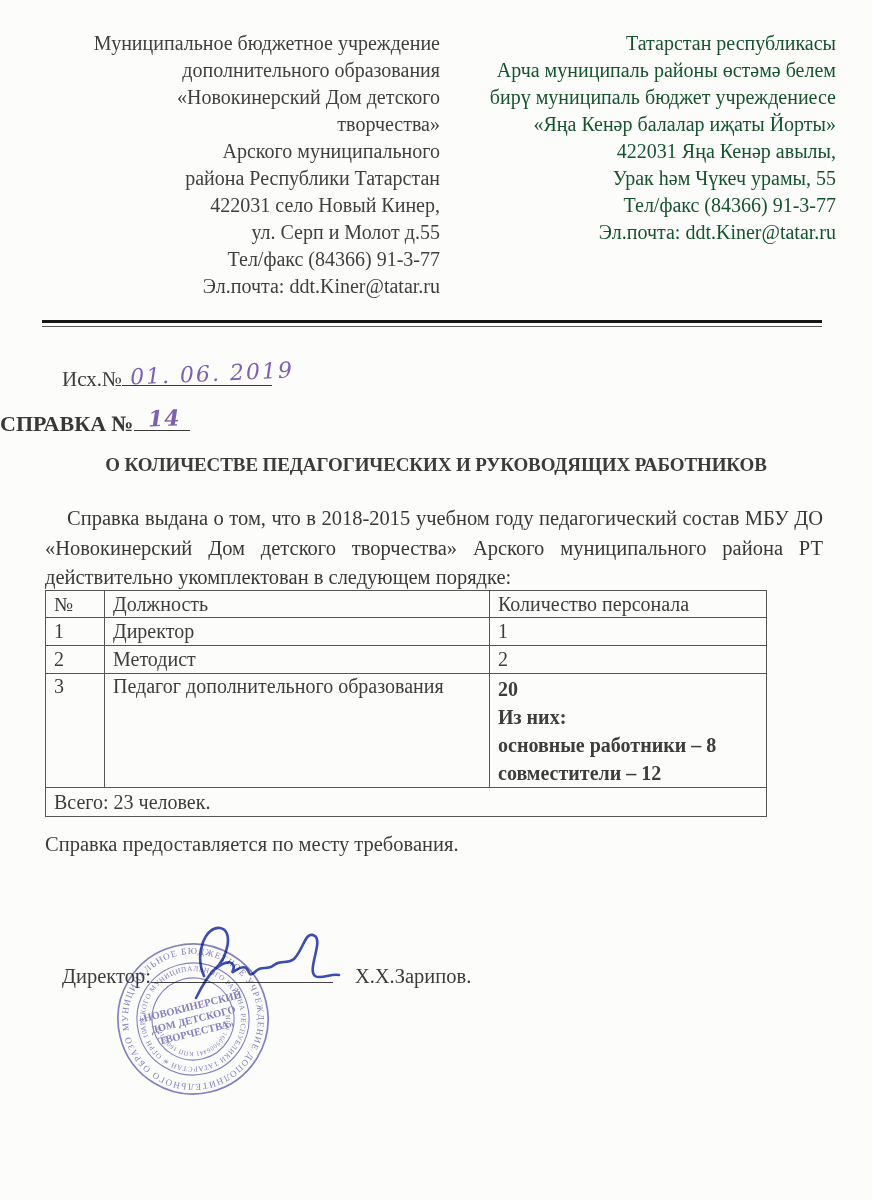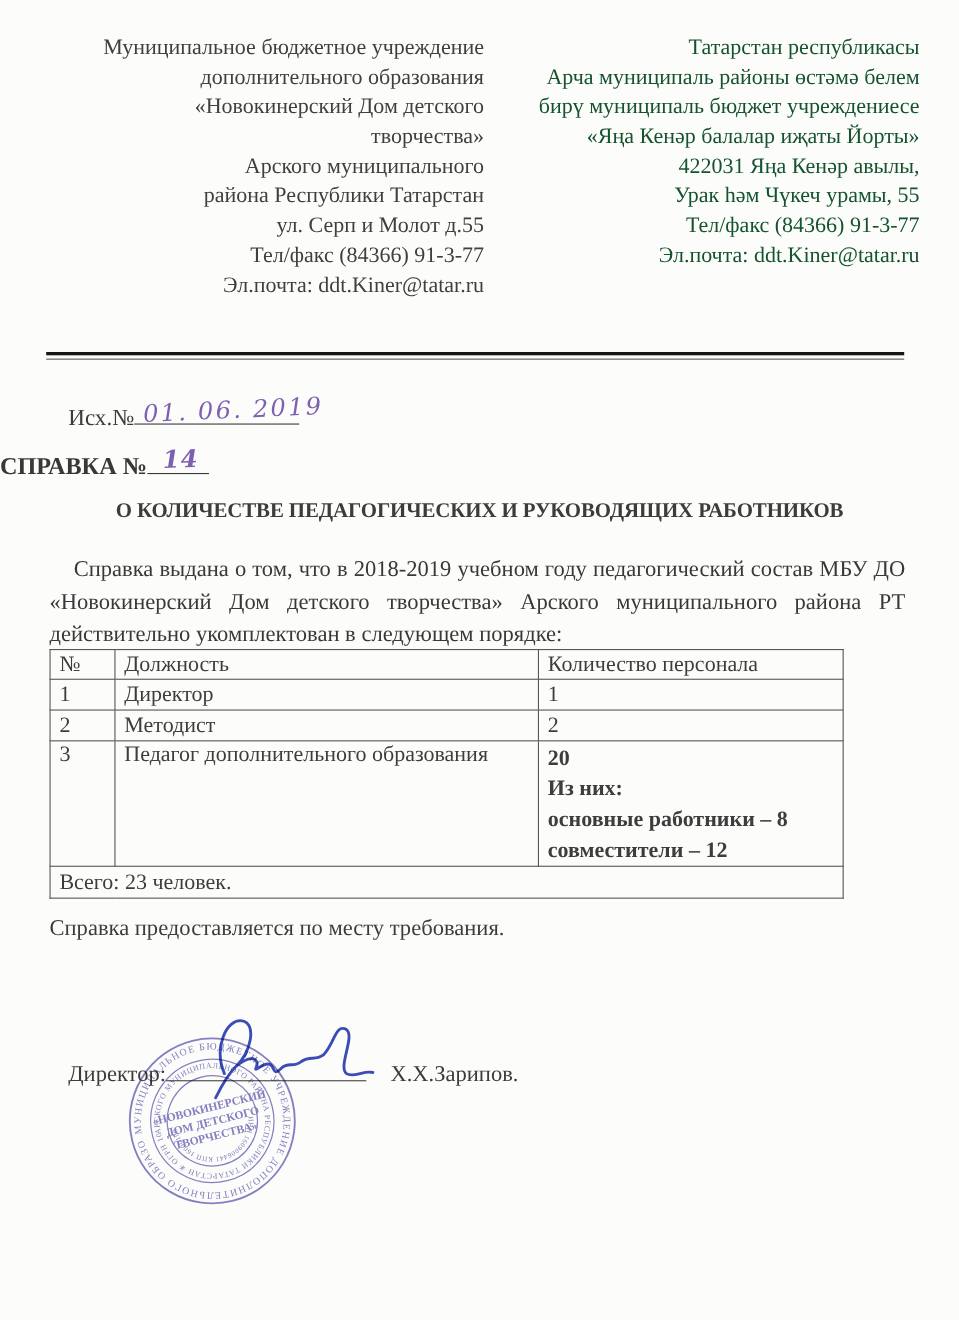--- a/index.html
+++ b/index.html
@@ -71,20 +71,21 @@
 <div class="page">
 
   <div class="letterhead">
     <div class="lh-col lh-left">
       <div>Муниципальное бюджетное учреждение</div>
       <div>дополнительного образования</div>
       <div>«Новокинерский Дом детского</div>
       <div>творчества»</div>
       <div>Арского муниципального</div>
       <div>района Республики Татарстан</div>
+      <div>422031 село Новый Кинер,</div>
       <div>ул. Серп и Молот д.55</div>
       <div>Тел/факс (84366) 91-3-77</div>
       <div>Эл.почта: ddt.Kiner@tatar.ru</div>
     </div>
     <div class="lh-col lh-right">
       <div>Татарстан республикасы</div>
       <div>Арча муниципаль районы өстәмә белем</div>
       <div>бирү муниципаль бюджет учреждениесе</div>
       <div>«Яңа Кенәр балалар иҗаты Йорты»</div>
       <div>422031 Яңа Кенәр авылы,</div>
@@ -99,21 +100,21 @@
   <div class="ref">
     <span>Исх.№</span><span class="u-line"><span class="hw hw-date">01. 06. 2019</span></span>
   </div>
 
   <div class="heading">
     <span>СПРАВКА №</span><span class="u-line"><span class="hw hw-num">14</span></span>
   </div>
 
   <div class="subtitle">О КОЛИЧЕСТВЕ ПЕДАГОГИЧЕСКИХ И РУКОВОДЯЩИХ РАБОТНИКОВ</div>
 
-  <div class="body-par">Справка выдана о том, что в 2018-2019 учебном году педагогический состав МБУ ДО «Новокинерский Дом детского творчества» Арского муниципального района РТ действительно укомплектован в следующем порядке:</div>
+  <div class="body-par">Справка выдана о том, что в 2018-2015 учебном году педагогический состав МБУ ДО «Новокинерский Дом детского творчества» Арского муниципального района РТ действительно укомплектован в следующем порядке:</div>
 
   <table class="staff-table">
     <thead>
       <tr>
         <th class="col-num">№</th>
         <th class="col-pos">Должность</th>
         <th>Количество персонала</th>
       </tr>
     </thead>
     <tbody>

